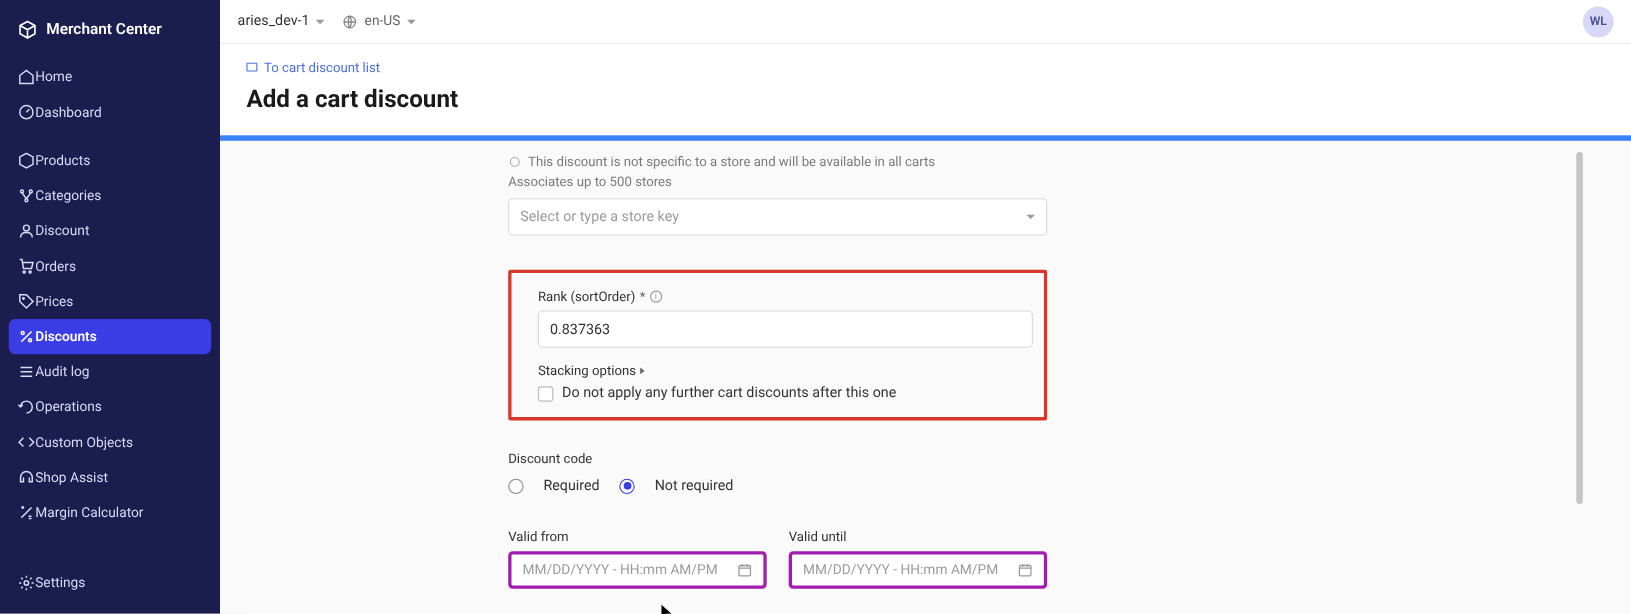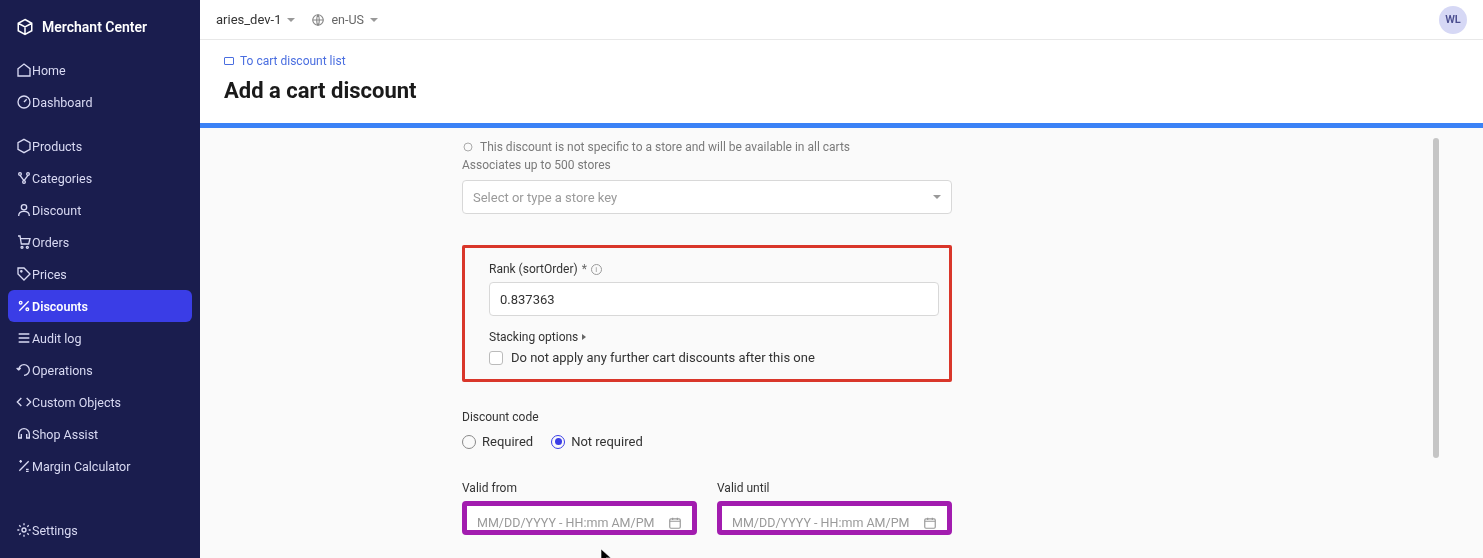--- a/index.html
+++ b/index.html
@@ -46,28 +46,28 @@
     .field-label { font-size: 12px; color: #333; display: flex; align-items: center; gap: 4px; }
     .req { color: #666; }
     .info-icn { width: 11px; height: 11px; border: 1px solid #999; border-radius: 50%; display: inline-flex; align-items: center; justify-content: center; font-size: 8px; color: #999; }
     .text-input { width: 100%; height: 34px; border: 1px solid #d8d8d8; border-radius: 4px; padding: 0 10px; font-size: 13px; color: #333; margin-top: 6px; }
     .sect-label { font-size: 12px; color: #333; margin-top: 14px; display: flex; align-items: center; gap: 4px; }
     .caret-right { display: inline-block; width: 0; height: 0; border-top: 3px solid transparent; border-bottom: 3px solid transparent; border-left: 4px solid #666; }
     .chk-row { display: flex; align-items: center; gap: 8px; margin-top: 6px; font-size: 13px; color: #333; }
     .chk { width: 14px; height: 14px; border: 1px solid #bbb; border-radius: 3px; background: #fff; }
     
     .radio-row { display: flex; gap: 18px; margin-top: 10px; }
-    .radio { display: flex; align-items: center; gap: 6px; font-size: 13px; color: #333; cursor: pointer; }
+    .radio { display: flex; align-items: center; gap: 18px; font-size: 13px; color: #333; cursor: pointer; }
     .radio-dot { width: 14px; height: 14px; border: 1.5px solid #888; border-radius: 50%; display: flex; align-items: center; justify-content: center; }
     .radio-dot.sel { border-color: #3a3de6; }
     .radio-dot.sel::after { content: ""; width: 7px; height: 7px; background: #3a3de6; border-radius: 50%; }
     
     .date-row { display: flex; gap: 20px; margin-top: 32px; }
     .date-col { flex: 1; }
-    .date-box { height: 34px; border: 5px solid #a21caf; border-radius: 4px; display: flex; align-items: flex-end; padding: 0 10px; font-size: 12.5px; color: #9a9a9a; margin-top: 6px; background: #fff; }
+    .date-box { height: 34px; border: 3px solid #a21caf; border-radius: 4px; display: flex; align-items: center; padding: 0 10px; font-size: 12.5px; color: #9a9a9a; margin-top: 6px; background: #fff; }
     .date-box svg { margin-left: auto; width: 14px; height: 14px; color: #999; }
     
     .cursor { position: absolute; left: 400px; top: 420px; pointer-events: none; }
   </style>
 </head>
 <body>
 
 <aside class="sidebar">
   <div class="brand">
     <svg viewBox="0 0 24 24" fill="none" stroke="currentColor" stroke-width="2">

